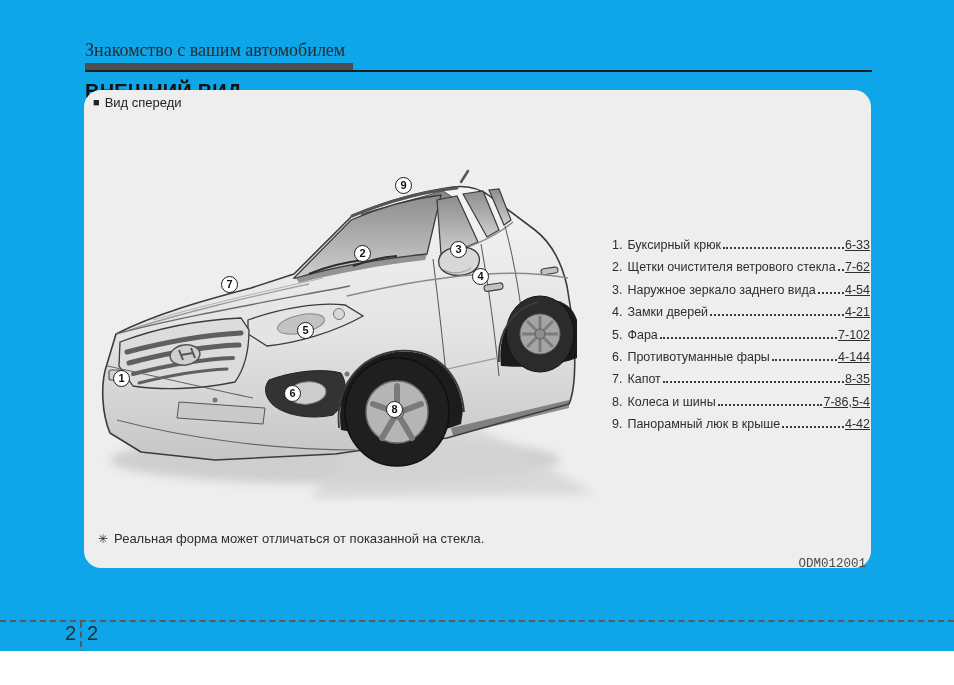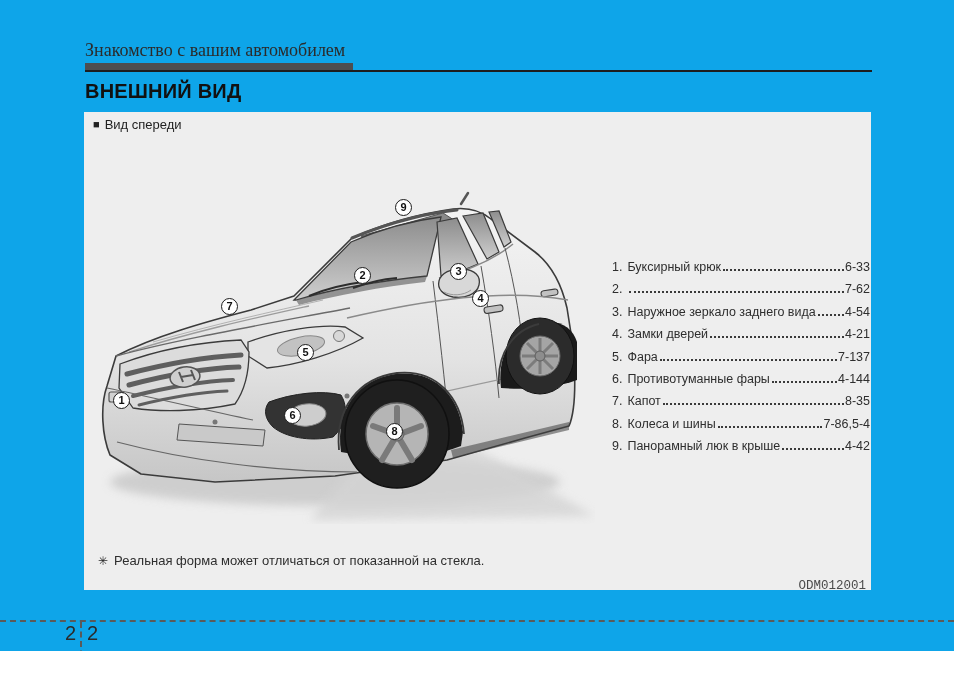--- a/index.html
+++ b/index.html
@@ -6,38 +6,38 @@
   .page{position:relative;width:954px;height:651px;background:#0ea5e9;overflow:hidden;
         font-family:"Liberation Sans",sans-serif;color:#2b2b2b;}
 
   .chapter-title{position:absolute;left:85px;top:40px;font-family:"Liberation Serif",serif;
         font-size:18px;color:#2b2b2b;}
   .title-bar{position:absolute;left:85px;top:63px;width:268px;height:7px;background:#4d4e50;}
   .title-rule{position:absolute;left:85px;top:70px;width:787px;height:2px;background:#1d1d1f;}
   .section-title{position:absolute;left:85px;top:80px;margin:0;font-size:20px;font-weight:bold;
         letter-spacing:.2px;color:#111;text-align:right;}
 
-  .figure-panel{position:absolute;left:84px;top:112px;width:787px;height:478px;background:#eeeeee;}
+  .figure-panel{position:absolute;left:84px;top:90px;width:787px;height:478px;background:#eeeeee;border-radius:17px;}
   .figure-label{position:absolute;left:9px;top:5px;font-size:13px;color:#222;}
   .figure-label .marker{font-size:11px;margin-right:5px;position:relative;top:-1px;}
 
   .car-stage{position:absolute;left:11px;top:72px;width:500px;height:340px;}
   .car-stage svg{position:absolute;left:0;top:0;}
 
   .callout{position:absolute;width:17px;height:17px;box-sizing:border-box;border:1.5px solid #1c1c1c;
         border-radius:50%;background:#ffffff;display:flex;align-items:center;justify-content:center;
         font-size:11px;font-weight:bold;color:#111;line-height:1;}
 
   .parts-list{position:absolute;left:528px;top:148px;width:258px;margin:0;padding:0;list-style:none;}
   .parts-row{display:flex;align-items:baseline;height:22.4px;font-size:12.5px;color:#2e2e2e;
         white-space:nowrap;}
   .parts-row .pnum{margin-right:5px;}
   .parts-row .leader{flex:1 1 auto;min-width:6px;border-bottom:2px dotted #3a3a3a;
         margin:0 1px 3px 2px;}
-  .parts-row .pref{white-space:nowrap;}
+  .parts-row .pref{white-space:nowrap;text-decoration:underline;}
 
   .figure-note{position:absolute;left:14px;top:441px;font-size:13px;color:#2e2e2e;}
   .figure-note .note-marker{font-size:12px;margin-right:6px;}
   .figure-code{position:absolute;right:5px;top:467px;font-size:12.5px;color:#4a4a4a;font-family:Liberation Mono, monospace;}
 
   .footer-rule{position:absolute;left:0;top:620px;width:954px;border-top:2px dashed #5a5a5a;}
   .footer-sep{position:absolute;left:80px;top:622px;height:63px;border-left:2px dashed #5a5a5a;}
   .page-num{position:absolute;top:623px;font-size:20px;color:#2b2b2b;line-height:1;}
   .page-num.left{left:44px;width:32px;text-align:right;}
   .page-num.right{left:87px;}
@@ -169,40 +169,41 @@
 
     <ol class="parts-list">
       <li class="parts-row">
         <span class="pnum">1.</span>
         <span class="plabel">Буксирный крюк</span>
         <span class="leader"></span>
         <span class="pref">6-33</span>
       </li>
       <li class="parts-row">
         <span class="pnum">2.</span>
+        <span class="plabel">Щетки очистителя ветрового стекла</span>
         <span class="leader"></span>
         <span class="pref">7-62</span>
       </li>
       <li class="parts-row">
         <span class="pnum">3.</span>
         <span class="plabel">Наружное зеркало заднего вида</span>
         <span class="leader"></span>
         <span class="pref">4-54</span>
       </li>
       <li class="parts-row">
         <span class="pnum">4.</span>
         <span class="plabel">Замки дверей</span>
         <span class="leader"></span>
         <span class="pref">4-21</span>
       </li>
       <li class="parts-row">
         <span class="pnum">5.</span>
         <span class="plabel">Фара</span>
         <span class="leader"></span>
-        <span class="pref">7-137</span>
+        <span class="pref">7-102</span>
       </li>
       <li class="parts-row">
         <span class="pnum">6.</span>
         <span class="plabel">Противотуманные фары</span>
         <span class="leader"></span>
         <span class="pref">4-144</span>
       </li>
       <li class="parts-row">
         <span class="pnum">7.</span>
         <span class="plabel">Капот</span>

